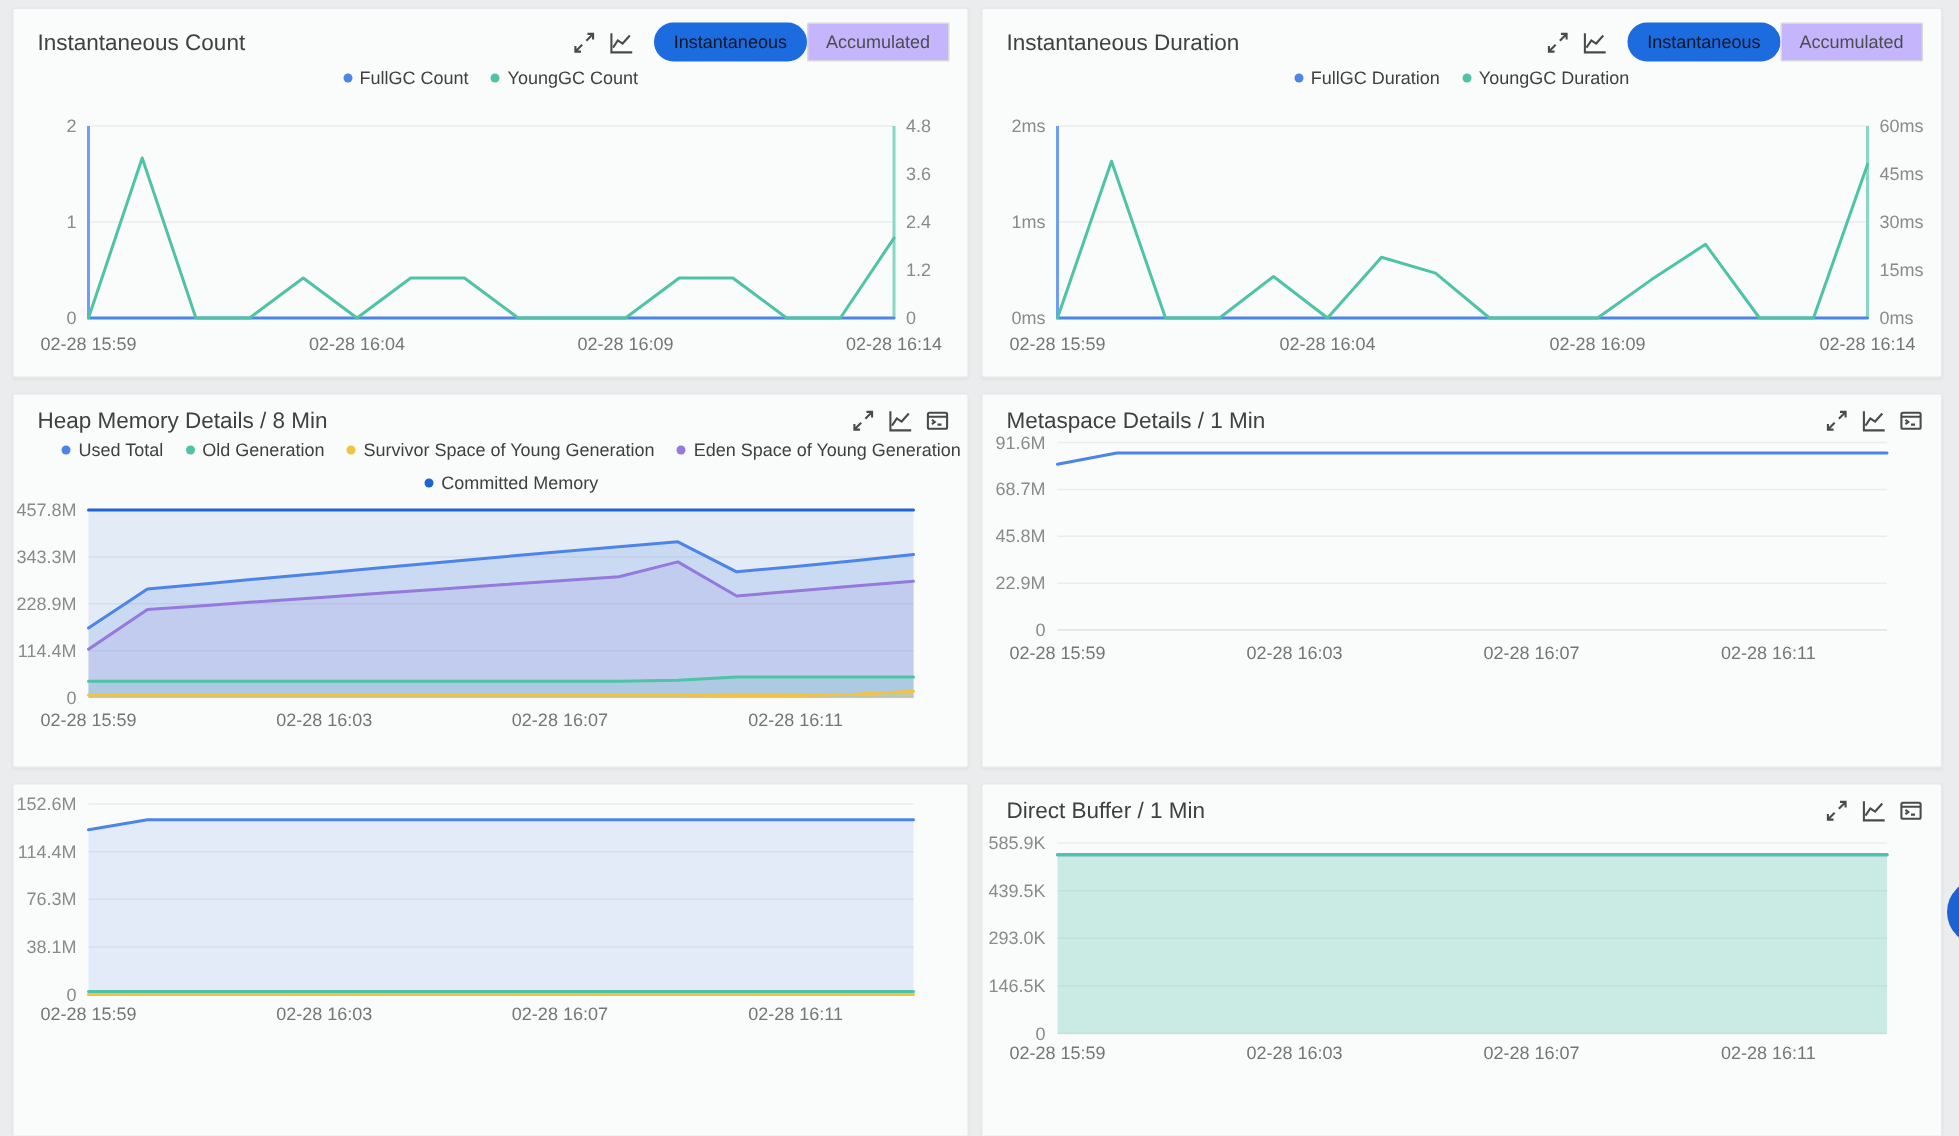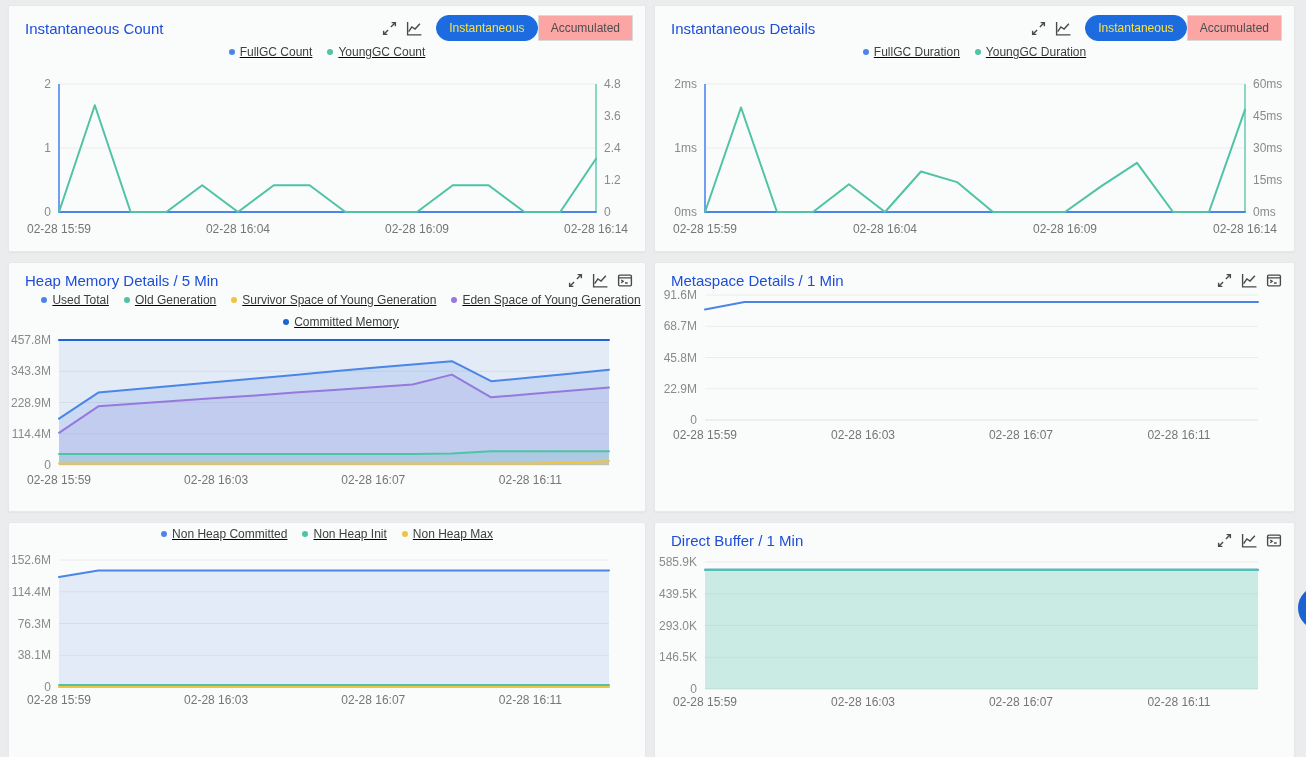--- a/index.html
+++ b/index.html
@@ -10,35 +10,35 @@
   .grid{
     display:grid;grid-template-columns:638px 641px;grid-template-rows:247px 250px 245px;
     column-gap:8px;row-gap:10px;padding:5px 0 0 8px;
   }
   .panel{
     background:#fafbfb;border:1px solid #e7e8e8;border-radius:2px;
     box-sizing:border-box;position:relative;overflow:hidden;
     box-shadow:0 1px 2px rgba(0,0,0,0.04);
   }
   .panel-header{display:flex;justify-content:space-between;align-items:center;padding:9px 12px 0 16px;}
-  .panel-title{font-size:15px;font-weight:normal;color:#1d4ed8;margin:0;white-space:nowrap;}
+  .panel-title{font-size:15px;font-weight:normal;color:#404040;margin:0;white-space:nowrap;}
   .actions{display:flex;align-items:center;gap:9px;}
   .icon-btn{display:inline-flex;align-items:center;justify-content:center;cursor:pointer;}
   .icon-btn svg{stroke:#4a4a4a;fill:none;stroke-width:1.3;}
   .btn-group{display:flex;margin-left:5px;}
   .btn{
     font-family:"Liberation Sans",sans-serif;font-size:12px;height:26px;padding:0 12px;
-    border:1px solid #d9d9d9;background:#fca5a5;color:#4d4d4d;cursor:pointer;border-radius:1px;
+    border:1px solid #d9d9d9;background:#c4b5fd;color:#4d4d4d;cursor:pointer;border-radius:1px;
   }
-  .btn.active{background:#1c6cdf;border-color:#1c6cdf;color:#fde047;border-radius:13px;}
+  .btn.active{background:#1c6cdf;border-color:#1c6cdf;color:#0f172a;border-radius:13px;}
   .legend-rows{display:flex;flex-direction:column;align-items:center;justify-content:flex-start;}
   .lg-top{min-height:22px;}
   .lg-mid{min-height:45px;padding-left:28px;}
   .lg-bot{min-height:24px;}
-  .legend-row{display:flex;gap:15px;justify-content:center;align-items:center;height:22px;text-decoration:underline;}
+  .legend-row{display:flex;gap:15px;justify-content:center;align-items:center;height:22px;}
   .legend-item{display:flex;align-items:center;gap:5px;font-size:12px;color:#3f3f3f;cursor:pointer;white-space:nowrap;}
   .legend-dot{width:6px;height:6px;border-radius:50%;flex:0 0 auto;}
   svg.chart{display:block;width:100%;}
   .fab{position:absolute;left:1298px;top:586px;width:44px;height:44px;border-radius:50%;background:#1d62d2;cursor:pointer;}
 </style>
 </head>
 <body>
 
 <div class="grid">
 
@@ -93,21 +93,21 @@
         <polyline points="50.0,149.0 85.8,42.3 121.6,149.0 157.4,149.0 193.2,122.3 229.0,149.0 264.8,122.3 300.6,122.3 336.4,149.0 372.2,149.0 408.0,149.0 443.8,122.3 479.6,122.3 515.4,149.0 551.2,149.0 587.0,95.7" fill="none" stroke="#4fc3a6" stroke-width="2" stroke-linejoin="round" stroke-linecap="round"></polyline>
         <text x="50" y="170" text-anchor="middle" fill="#757575" font-size="12" font-family="&quot;Liberation Sans&quot;,sans-serif">02-28 15:59</text>
         <text x="228.9821" y="170" text-anchor="middle" fill="#757575" font-size="12" font-family="&quot;Liberation Sans&quot;,sans-serif">02-28 16:04</text>
         <text x="408.0179" y="170" text-anchor="middle" fill="#757575" font-size="12" font-family="&quot;Liberation Sans&quot;,sans-serif">02-28 16:09</text>
         <text x="587" y="170" text-anchor="middle" fill="#757575" font-size="12" font-family="&quot;Liberation Sans&quot;,sans-serif">02-28 16:14</text>
       </svg>
   </section>
 
   <section class="panel">
     <div class="panel-header">
-      <h2 class="panel-title">Instantaneous Details</h2>
+      <h2 class="panel-title">Instantaneous Duration</h2>
       <div class="actions">
         <span class="icon-btn">
           <svg width="15" height="15" viewBox="0 0 14 14">
               <path d="M8.3 5.7 L12.5 1.5 M9 1.5 h3.5 v3.5 M5.7 8.3 L1.5 12.5 M1.5 9 v3.5 h3.5"></path>
             </svg>
         </span>
         <span class="icon-btn">
           <svg width="16" height="15" viewBox="0 0 15 14">
               <path d="M1.5 1 v12 h13"></path>
               <polyline points="2.5,10 5.5,5.5 8.5,7.5 13,2.5"></polyline>
@@ -149,21 +149,21 @@
         <polyline points="50.0,149.0 86.0,44.5 122.0,149.0 158.0,149.0 194.0,121.3 230.0,149.0 266.0,108.5 302.0,119.1 338.0,149.0 374.0,149.0 410.0,149.0 446.0,123.4 482.0,99.9 518.0,149.0 554.0,149.0 590.0,46.6" fill="none" stroke="#4fc3a6" stroke-width="2" stroke-linejoin="round" stroke-linecap="round"></polyline>
         <text x="50" y="170" text-anchor="middle" fill="#757575" font-size="12" font-family="&quot;Liberation Sans&quot;,sans-serif">02-28 15:59</text>
         <text x="229.982" y="170" text-anchor="middle" fill="#757575" font-size="12" font-family="&quot;Liberation Sans&quot;,sans-serif">02-28 16:04</text>
         <text x="410.018" y="170" text-anchor="middle" fill="#757575" font-size="12" font-family="&quot;Liberation Sans&quot;,sans-serif">02-28 16:09</text>
         <text x="590" y="170" text-anchor="middle" fill="#757575" font-size="12" font-family="&quot;Liberation Sans&quot;,sans-serif">02-28 16:14</text>
       </svg>
   </section>
 
   <section class="panel">
     <div class="panel-header">
-      <h2 class="panel-title">Heap Memory Details / 5 Min</h2>
+      <h2 class="panel-title">Heap Memory Details / 8 Min</h2>
       <div class="actions">
         <span class="icon-btn">
           <svg width="15" height="15" viewBox="0 0 14 14">
               <path d="M8.3 5.7 L12.5 1.5 M9 1.5 h3.5 v3.5 M5.7 8.3 L1.5 12.5 M1.5 9 v3.5 h3.5"></path>
             </svg>
         </span>
         <span class="icon-btn">
           <svg width="16" height="15" viewBox="0 0 15 14">
               <path d="M1.5 1 v12 h13"></path>
               <polyline points="2.5,10 5.5,5.5 8.5,7.5 13,2.5"></polyline>
@@ -271,36 +271,20 @@
         <text x="42" y="135" text-anchor="end" fill="#8a8a8a" font-size="12" font-family="&quot;Liberation Sans&quot;,sans-serif">0</text>
         <polyline points="50.0,20.5 89.5,13.0 129.0,13.0 168.5,13.0 208.0,13.0 247.5,13.0 287.0,13.0 326.5,13.0 366.0,13.0 405.5,13.0 445.0,13.0 484.5,13.0 524.0,13.0 563.5,13.0 603.0,13.0" fill="none" stroke="#4b85e8" stroke-width="2" stroke-linejoin="round" stroke-linecap="round"></polyline>
         <text x="50" y="150" text-anchor="middle" fill="#757575" font-size="12" font-family="&quot;Liberation Sans&quot;,sans-serif">02-28 15:59</text>
         <text x="207.9921" y="150" text-anchor="middle" fill="#757575" font-size="12" font-family="&quot;Liberation Sans&quot;,sans-serif">02-28 16:03</text>
         <text x="365.9842" y="150" text-anchor="middle" fill="#757575" font-size="12" font-family="&quot;Liberation Sans&quot;,sans-serif">02-28 16:07</text>
         <text x="523.9763" y="150" text-anchor="middle" fill="#757575" font-size="12" font-family="&quot;Liberation Sans&quot;,sans-serif">02-28 16:11</text>
       </svg>
   </section>
 
   <section class="panel">
-    <div class="legend-rows lg-bot">
-        <div class="legend-row">
-          <span class="legend-item">
-            <span class="legend-dot" style="background: rgb(75, 133, 232);"></span>
-            <span>Non Heap Committed</span>
-          </span>
-          <span class="legend-item">
-            <span class="legend-dot" style="background: rgb(79, 195, 166);"></span>
-            <span>Non Heap Init</span>
-          </span>
-          <span class="legend-item">
-            <span class="legend-dot" style="background: rgb(242, 194, 66);"></span>
-            <span>Non Heap Max</span>
-          </span>
-        </div>
-      </div>
     <svg class="chart" viewBox="0 0 636 165" height="165">
         <line x1="50" y1="13" x2="600" y2="13" stroke="#ececec" stroke-width="1"></line>
         <text x="42" y="17" text-anchor="end" fill="#8a8a8a" font-size="12" font-family="&quot;Liberation Sans&quot;,sans-serif">152.6M</text>
         <line x1="50" y1="44.75" x2="600" y2="44.75" stroke="#ececec" stroke-width="1"></line>
         <text x="42" y="48.75" text-anchor="end" fill="#8a8a8a" font-size="12" font-family="&quot;Liberation Sans&quot;,sans-serif">114.4M</text>
         <line x1="50" y1="76.5" x2="600" y2="76.5" stroke="#ececec" stroke-width="1"></line>
         <text x="42" y="80.5" text-anchor="end" fill="#8a8a8a" font-size="12" font-family="&quot;Liberation Sans&quot;,sans-serif">76.3M</text>
         <line x1="50" y1="108.25" x2="600" y2="108.25" stroke="#ececec" stroke-width="1"></line>
         <text x="42" y="112.25" text-anchor="end" fill="#8a8a8a" font-size="12" font-family="&quot;Liberation Sans&quot;,sans-serif">38.1M</text>
         <line x1="50" y1="140" x2="600" y2="140" stroke="#e1e1e1" stroke-width="1"></line>

